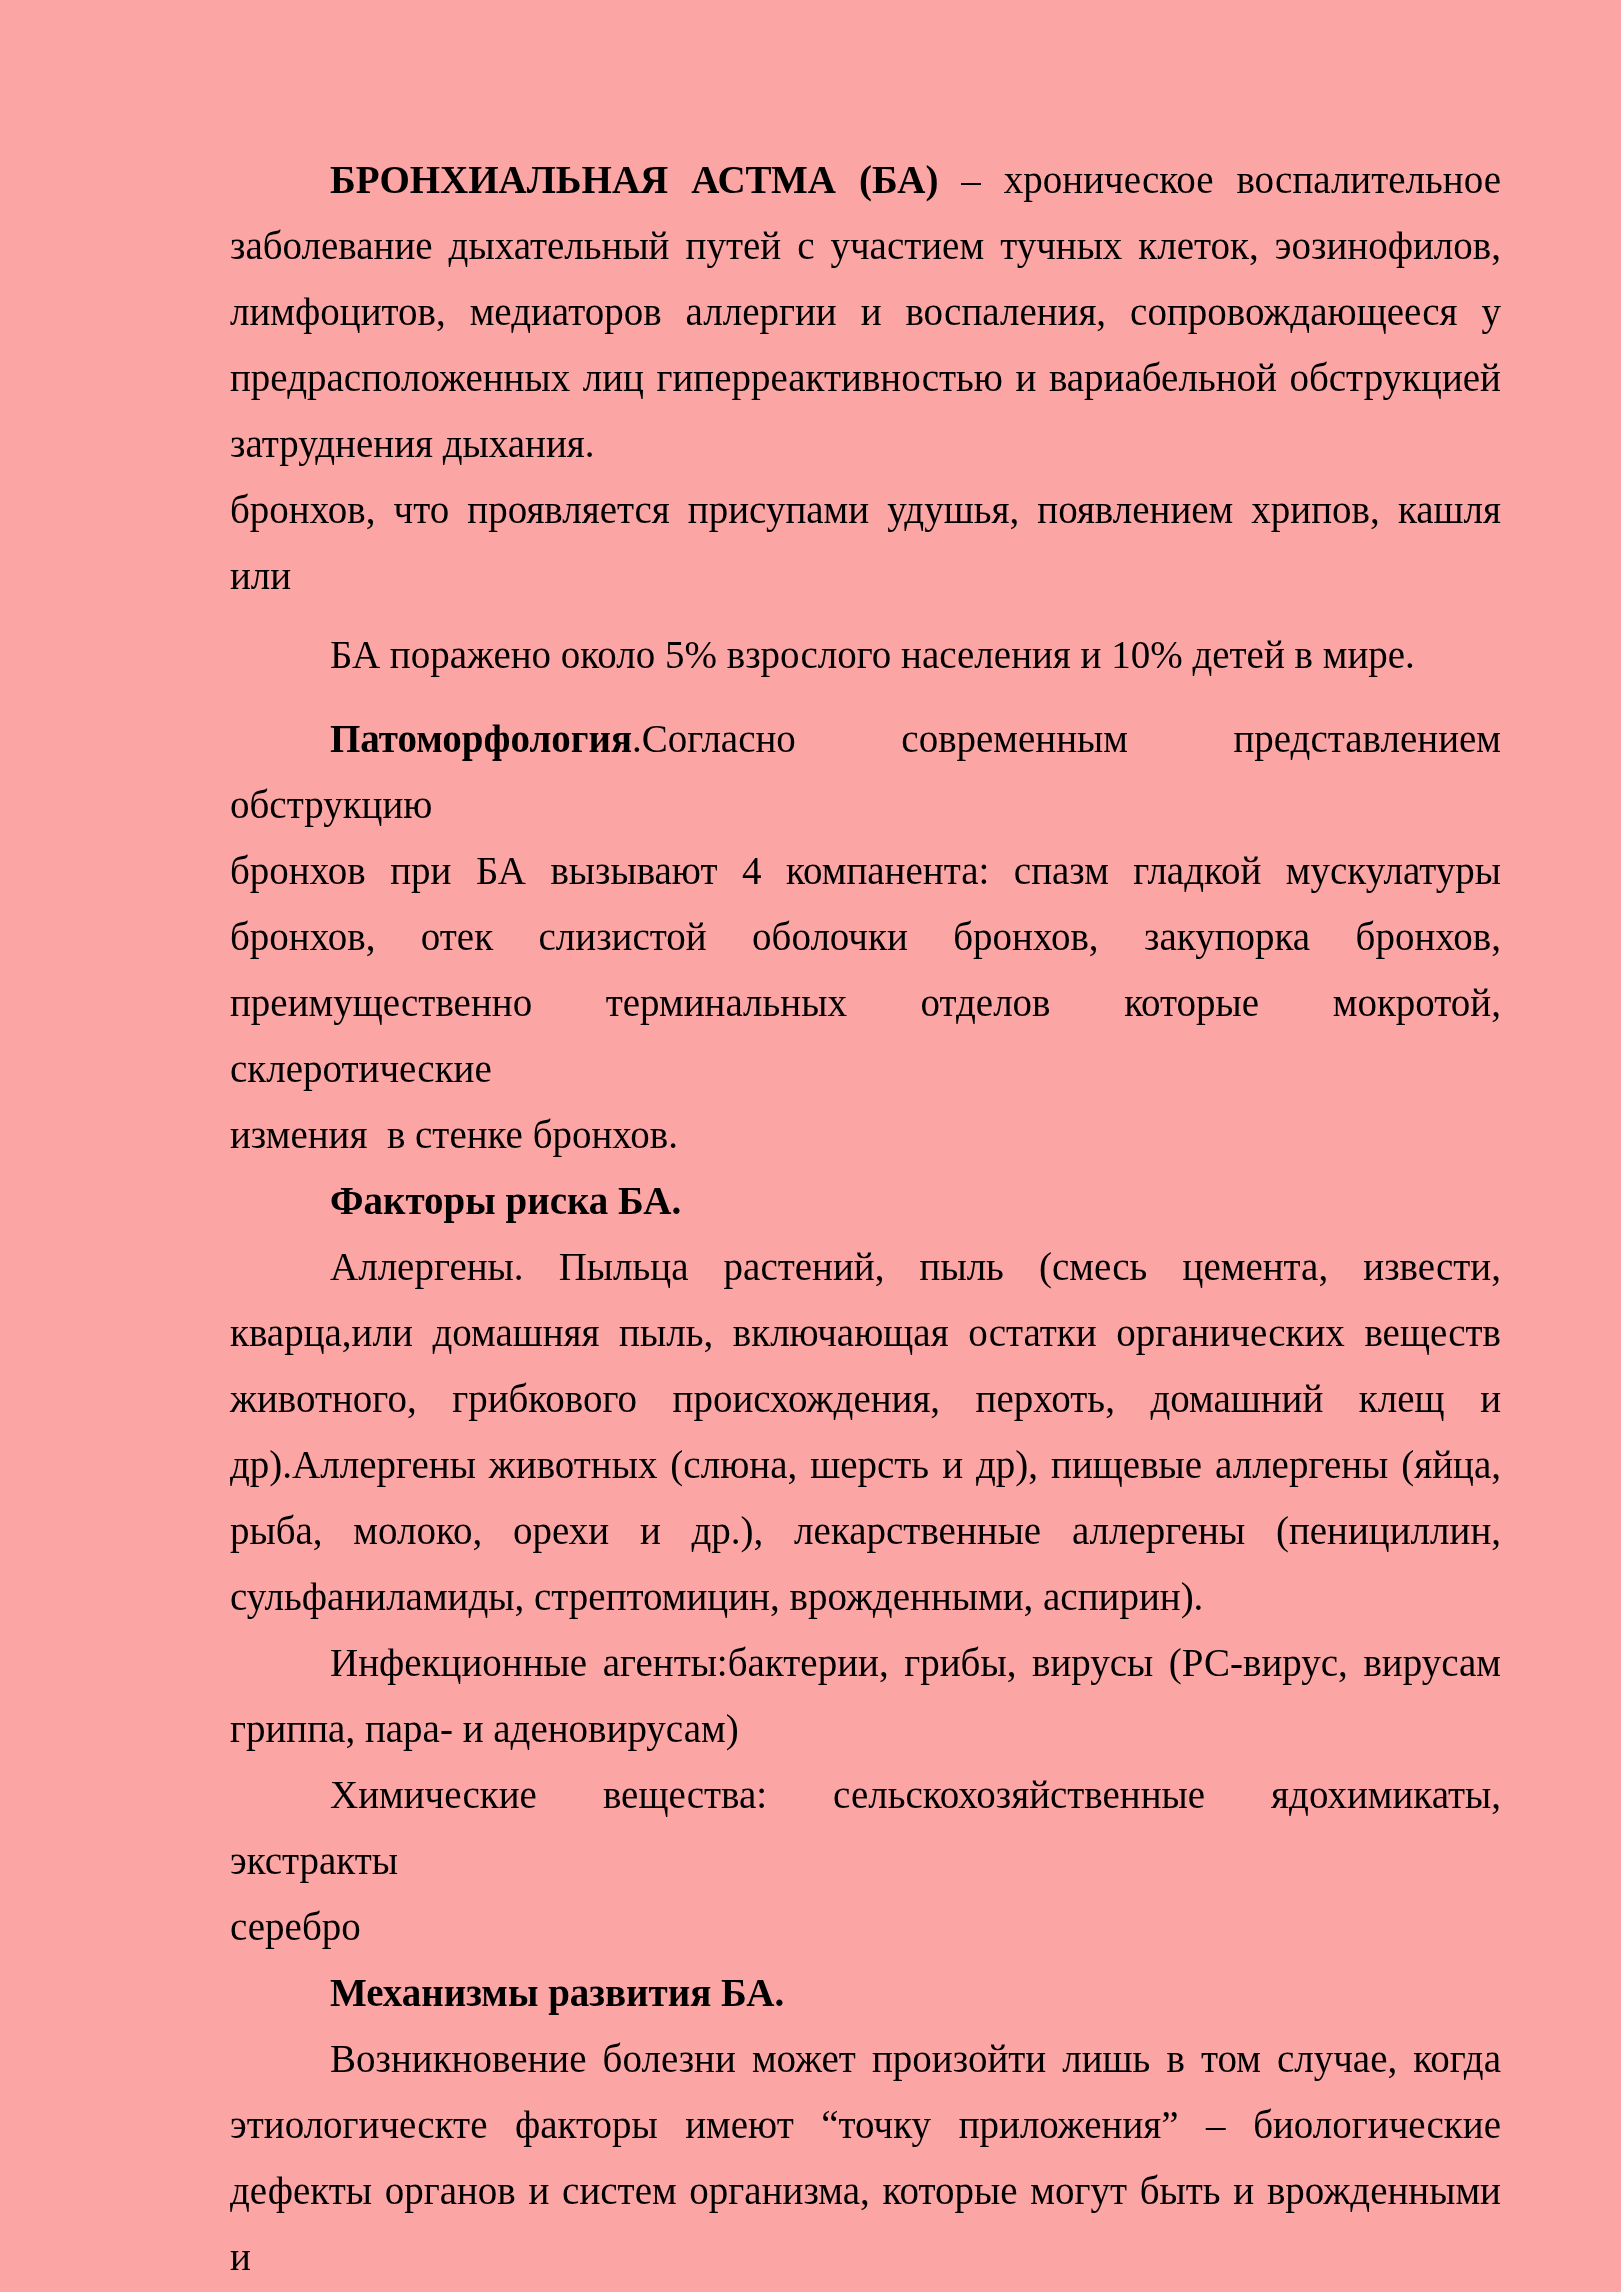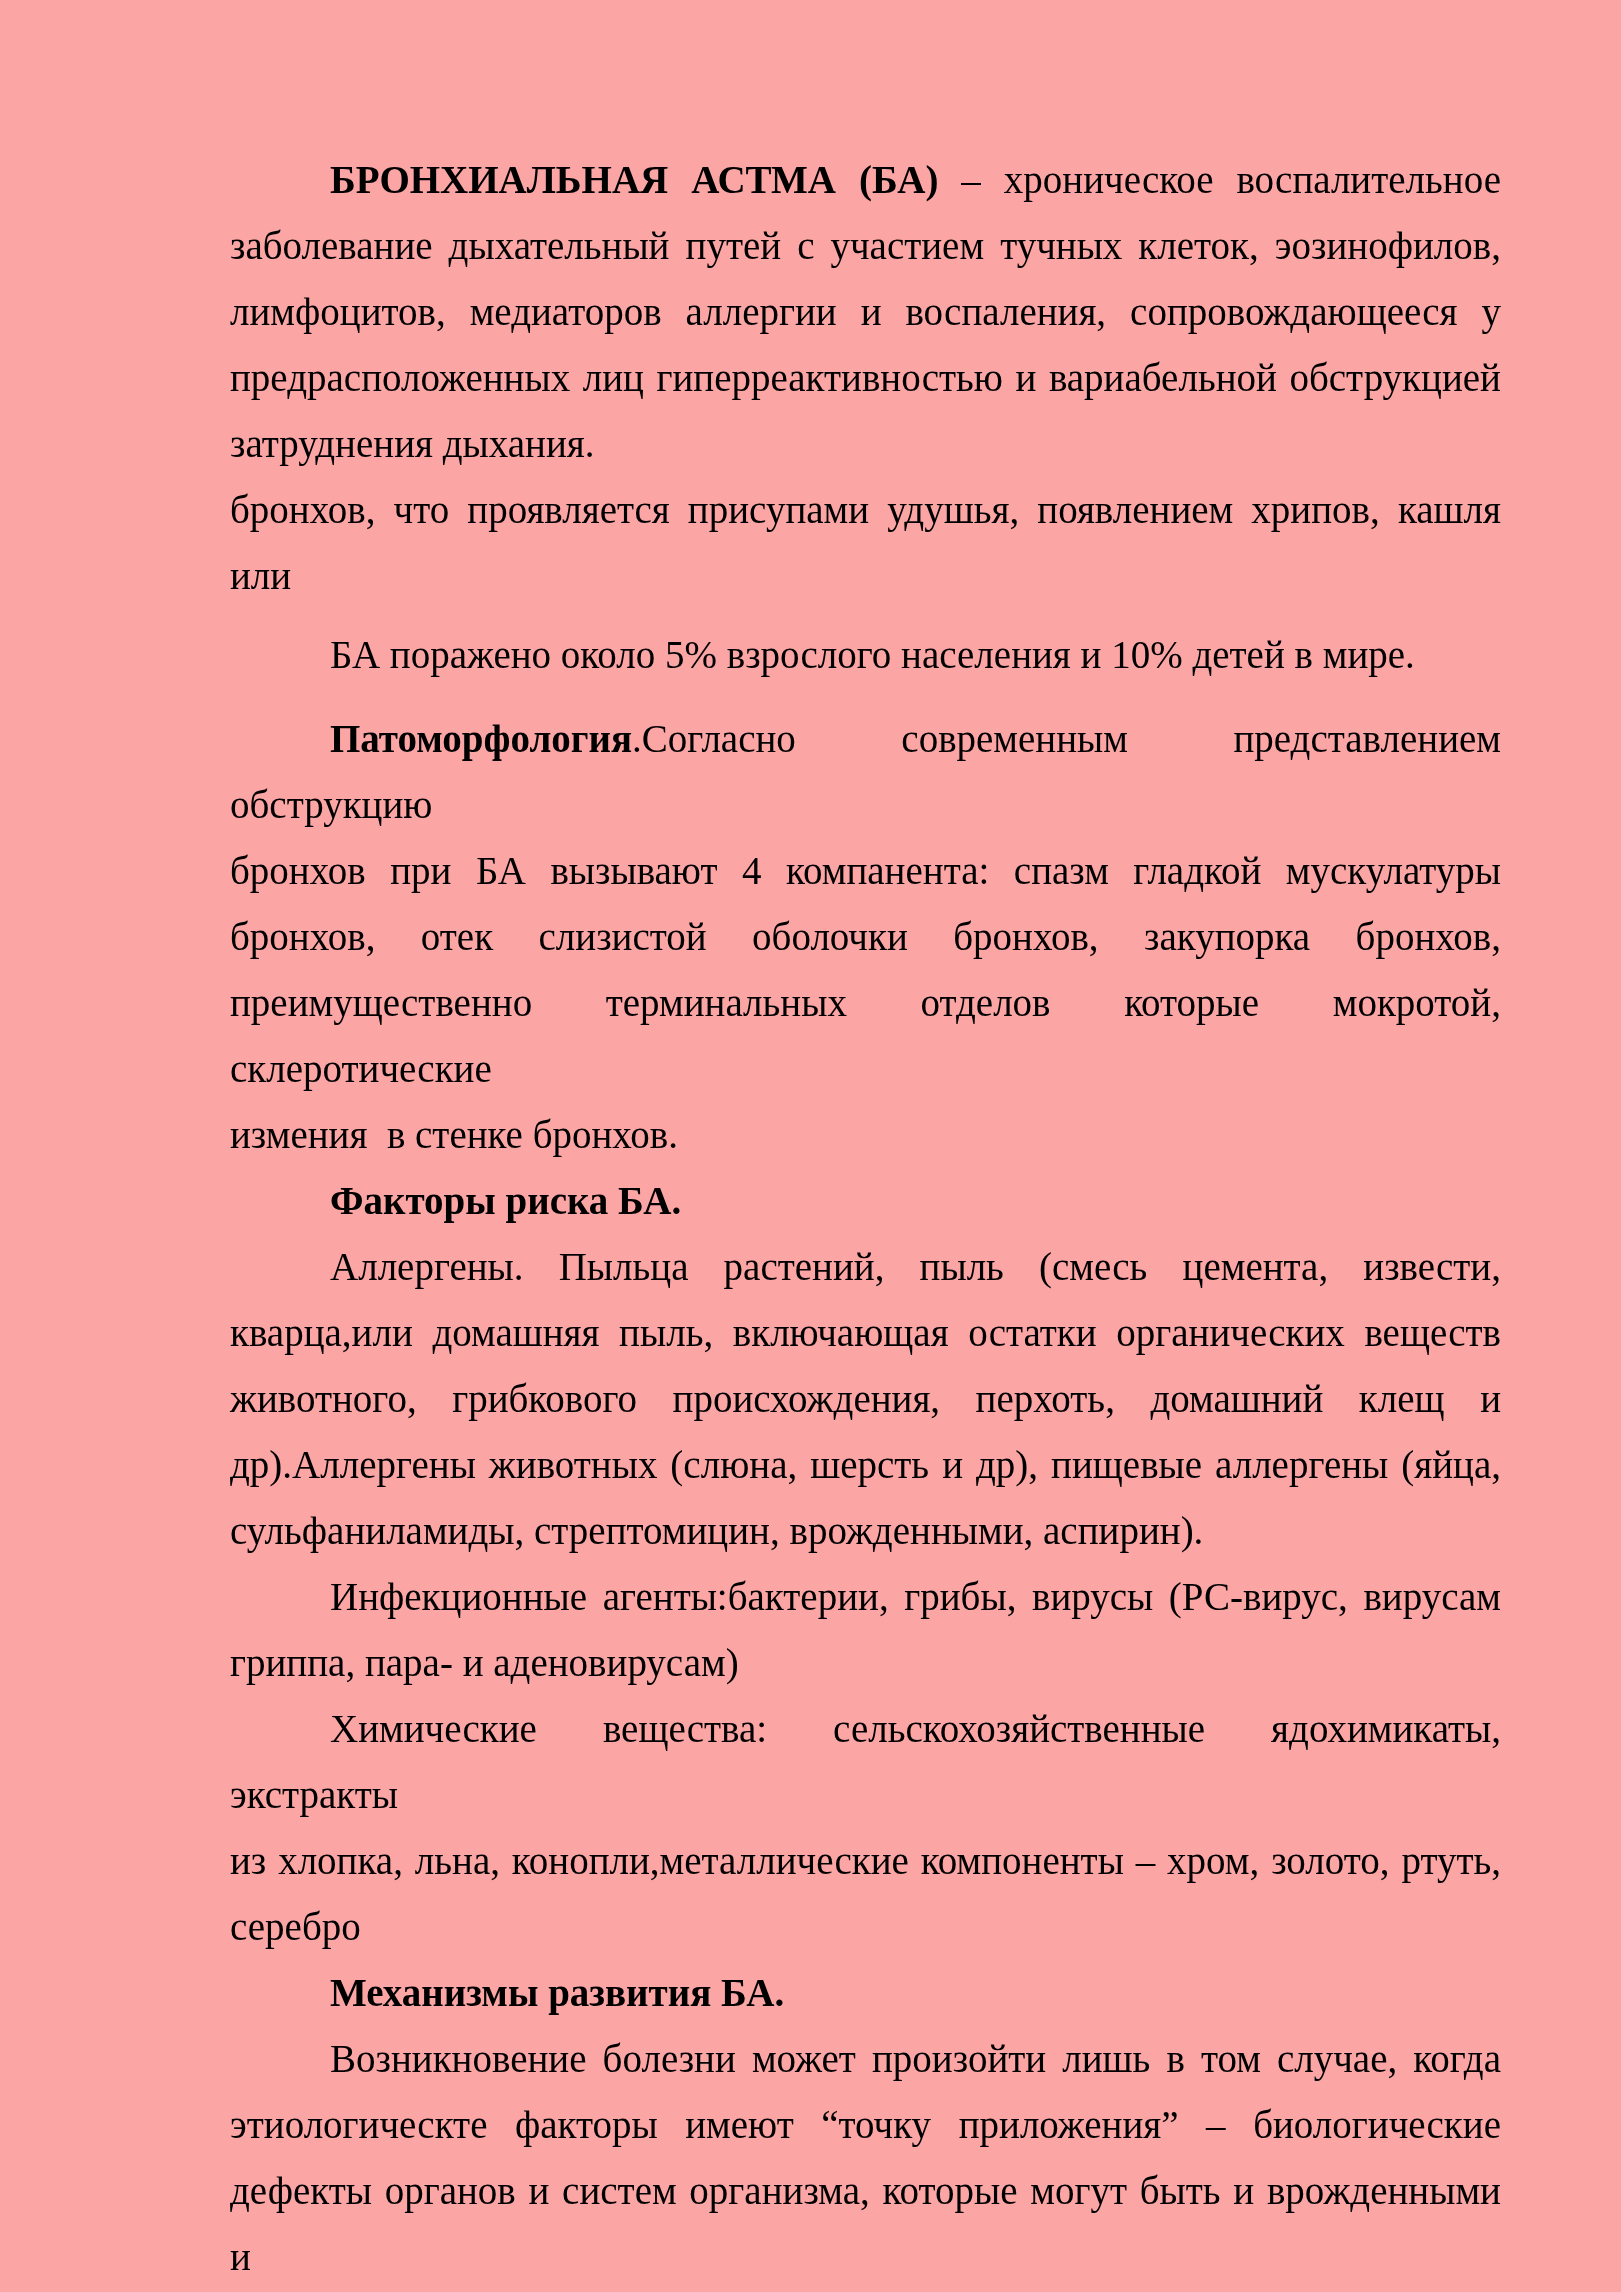--- a/index.html
+++ b/index.html
@@ -64,31 +64,31 @@
 
     <div class="p">
       <div class="ln end ind"><span class="b">Факторы риска БА.</span></div>
     </div>
 
     <div class="p">
       <div class="ln ind">Аллергены. Пыльца растений, пыль (смесь цемента, извести,</div>
       <div class="ln">кварца,или домашняя пыль, включающая остатки органических веществ</div>
       <div class="ln">животного, грибкового происхождения, перхоть, домашний клещ и</div>
       <div class="ln">др).Аллергены животных (слюна, шерсть и др), пищевые аллергены (яйца,</div>
+      <div class="ln">рыба, молоко, орехи и др.), лекарственные аллергены (пенициллин,</div>
       <div class="ln end">сульфаниламиды, стрептомицин, врожденными, аспирин).</div>
     </div>
 
     <div class="p">
       <div class="ln ind">Инфекционные агенты:бактерии, грибы, вирусы (РС-вирус, вирусам</div>
       <div class="ln end">гриппа, пара- и аденовирусам)</div>
     </div>
 
     <div class="p">
       <div class="ln ind">Химические вещества: сельскохозяйственные ядохимикаты, экстракты</div>
-      <div class="ln">из хлопка, льна, конопли,металлические компоненты – хром, золото, ртуть,</div>
       <div class="ln end">серебро</div>
     </div>
 
     <div class="p">
       <div class="ln end ind"><span class="b">Механизмы развития БА.</span></div>
     </div>
 
     <div class="p">
       <div class="ln ind">Возникновение болезни может произойти лишь в том случае, когда</div>
       <div class="ln">этиологическте факторы имеют “точку приложения” – биологические</div>

